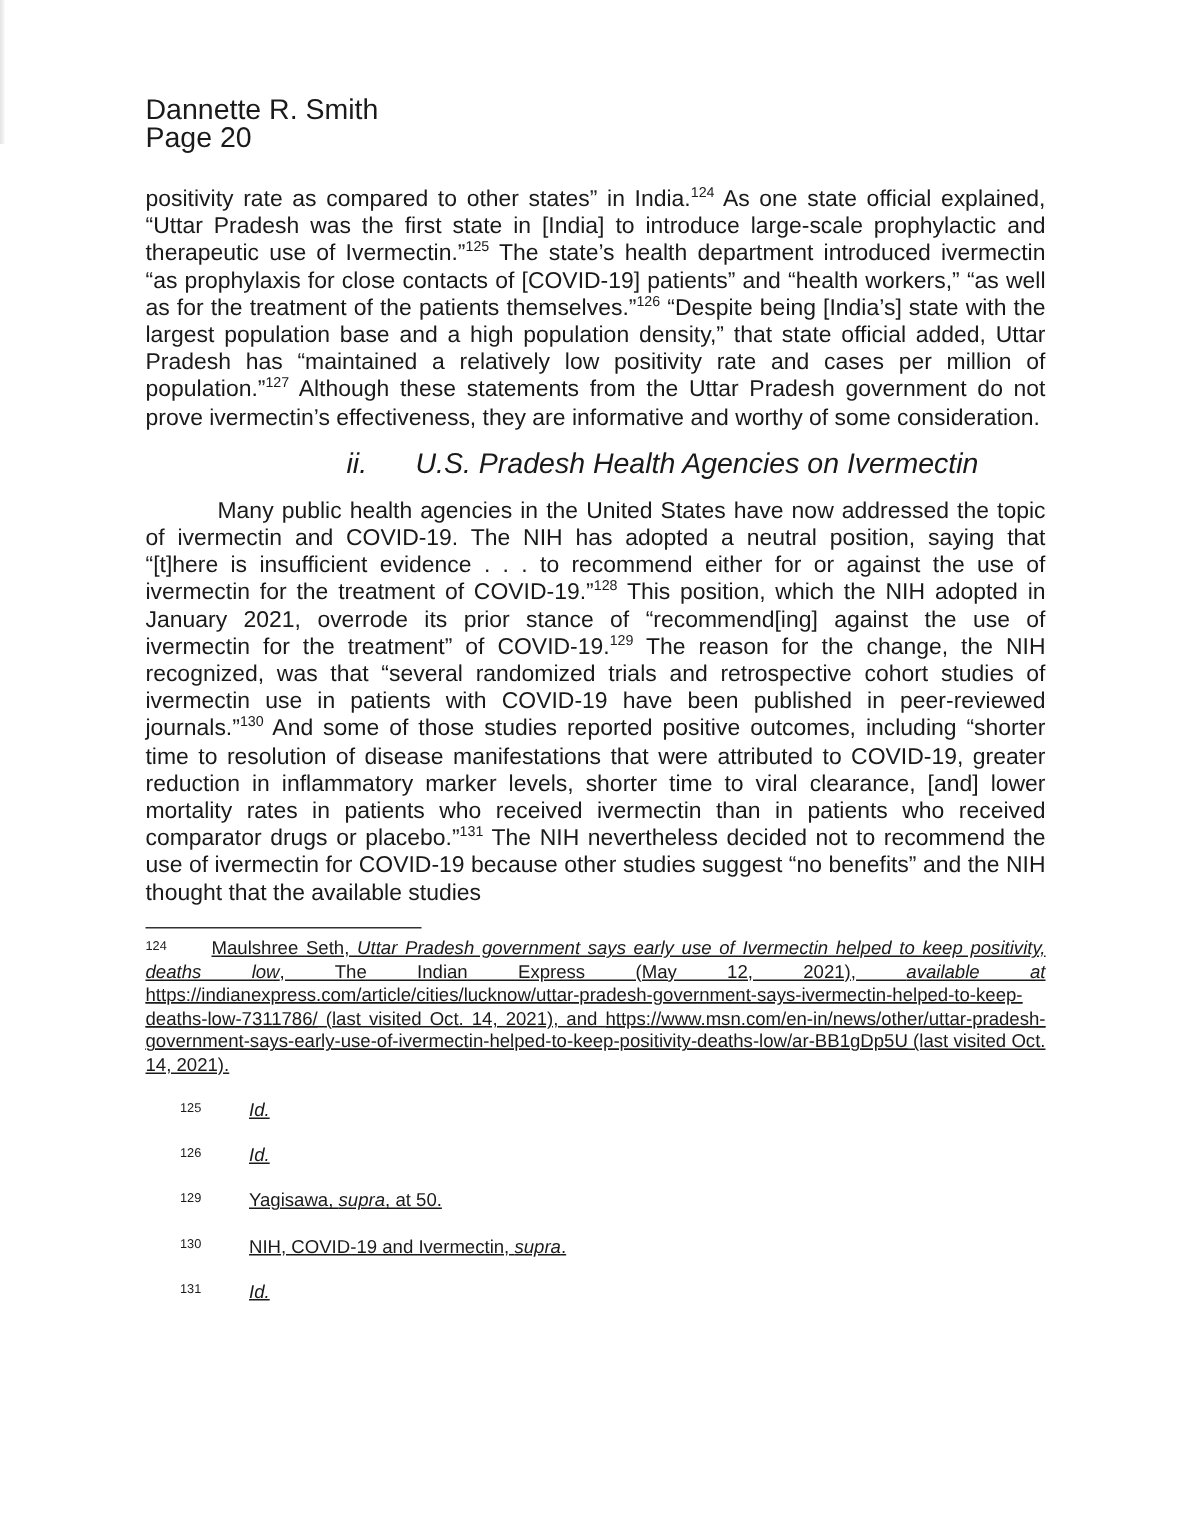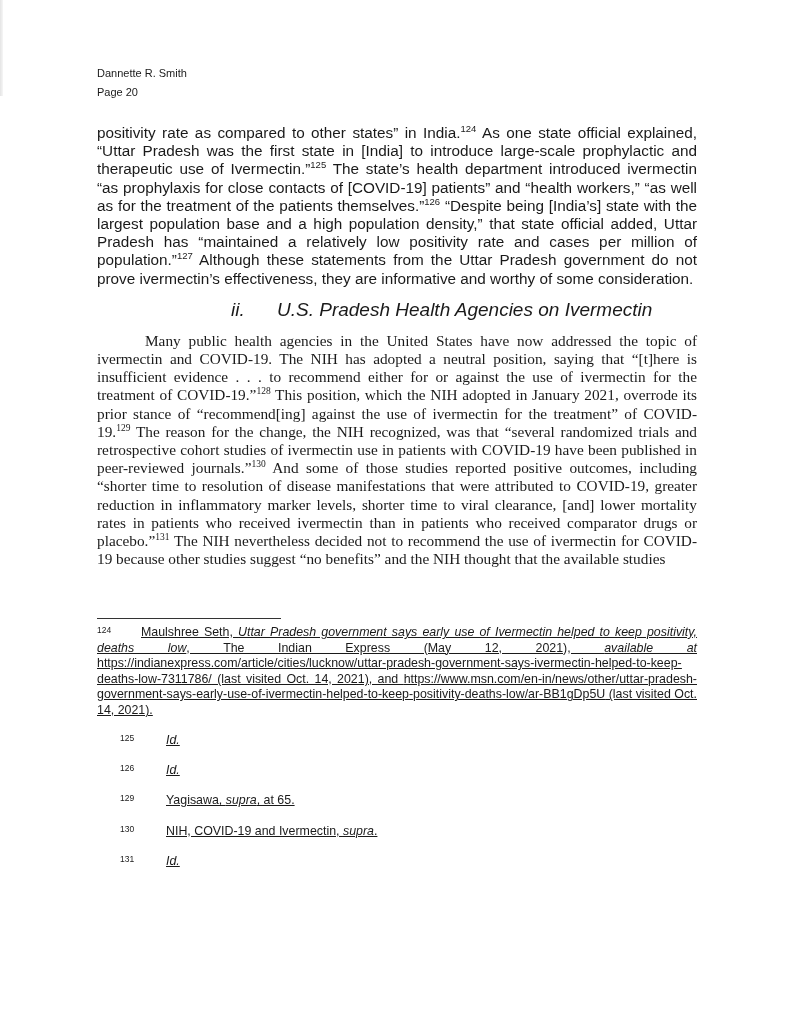--- a/index.html
+++ b/index.html
@@ -23,35 +23,34 @@
       height: 96px;
       background: linear-gradient(to right, #e4e4e4, #f6f6f6);
     }
     .page {
       position: absolute;
       left: 97px;
       top: 64px;
       width: 600px;
     }
     .letter-header {
-      font-size: 11px;
+      font-size: 19px;
       line-height: 19px;
     }
     .body-text {
       margin-top: 22px;
       font-size: 15.3px;
       line-height: 18.2px;
       text-align: justify;
     }
     .para {
       margin: 0;
     }
     .para.indent {
       text-indent: 48px;
-      font-family: Liberation Serif, serif;
     }
     sup.fn {
       font-size: 9.5px;
       line-height: 0;
       vertical-align: 6px;
     }
     .section-heading {
       margin: 13px 0 13px 0;
       font-style: italic;
       font-size: 19px;
@@ -130,18 +129,18 @@
 
 <div class="footnotes">
   <div class="footnote first"><span class="fnum">124</span><span>Maulshree Seth, </span><i>Uttar Pradesh government says early use of Ivermectin helped to keep positivity, deaths low</i><span>, The Indian Express (May 12, 2021), </span><i>available at</i> <a>https://indianexpress.com/article/cities/lucknow/uttar-pradesh-government-says-ivermectin-helped-to-keep-deaths-low-7311786/</a><span> (last visited Oct. 14, 2021), and </span><a>https://www.msn.com/en-in/news/other/uttar-pradesh-government-says-early-use-of-ivermectin-helped-to-keep-positivity-deaths-low/ar-BB1gDp5U</a><span> (last visited Oct. 14, 2021).</span></div>
 
   <div class="footnote short"><span class="fnum">125</span><i>Id.</i></div>
 
   <div class="footnote short"><span class="fnum">126</span><i>Id.</i></div>
 
 
 
-  <div class="footnote short"><span class="fnum">129</span><span>Yagisawa, </span><i>supra</i><span>, at 65.</span></div>
+  <div class="footnote short"><span class="fnum">129</span><span>Yagisawa, </span><i>supra</i><span>, at 50.</span></div>
 
   <div class="footnote short"><span class="fnum">130</span><span>NIH, COVID-19 and Ivermectin, </span><i>supra</i><span>.</span></div>
 
   <div class="footnote short"><span class="fnum">131</span><i>Id.</i></div>
 </div>
 
 </body></html>

